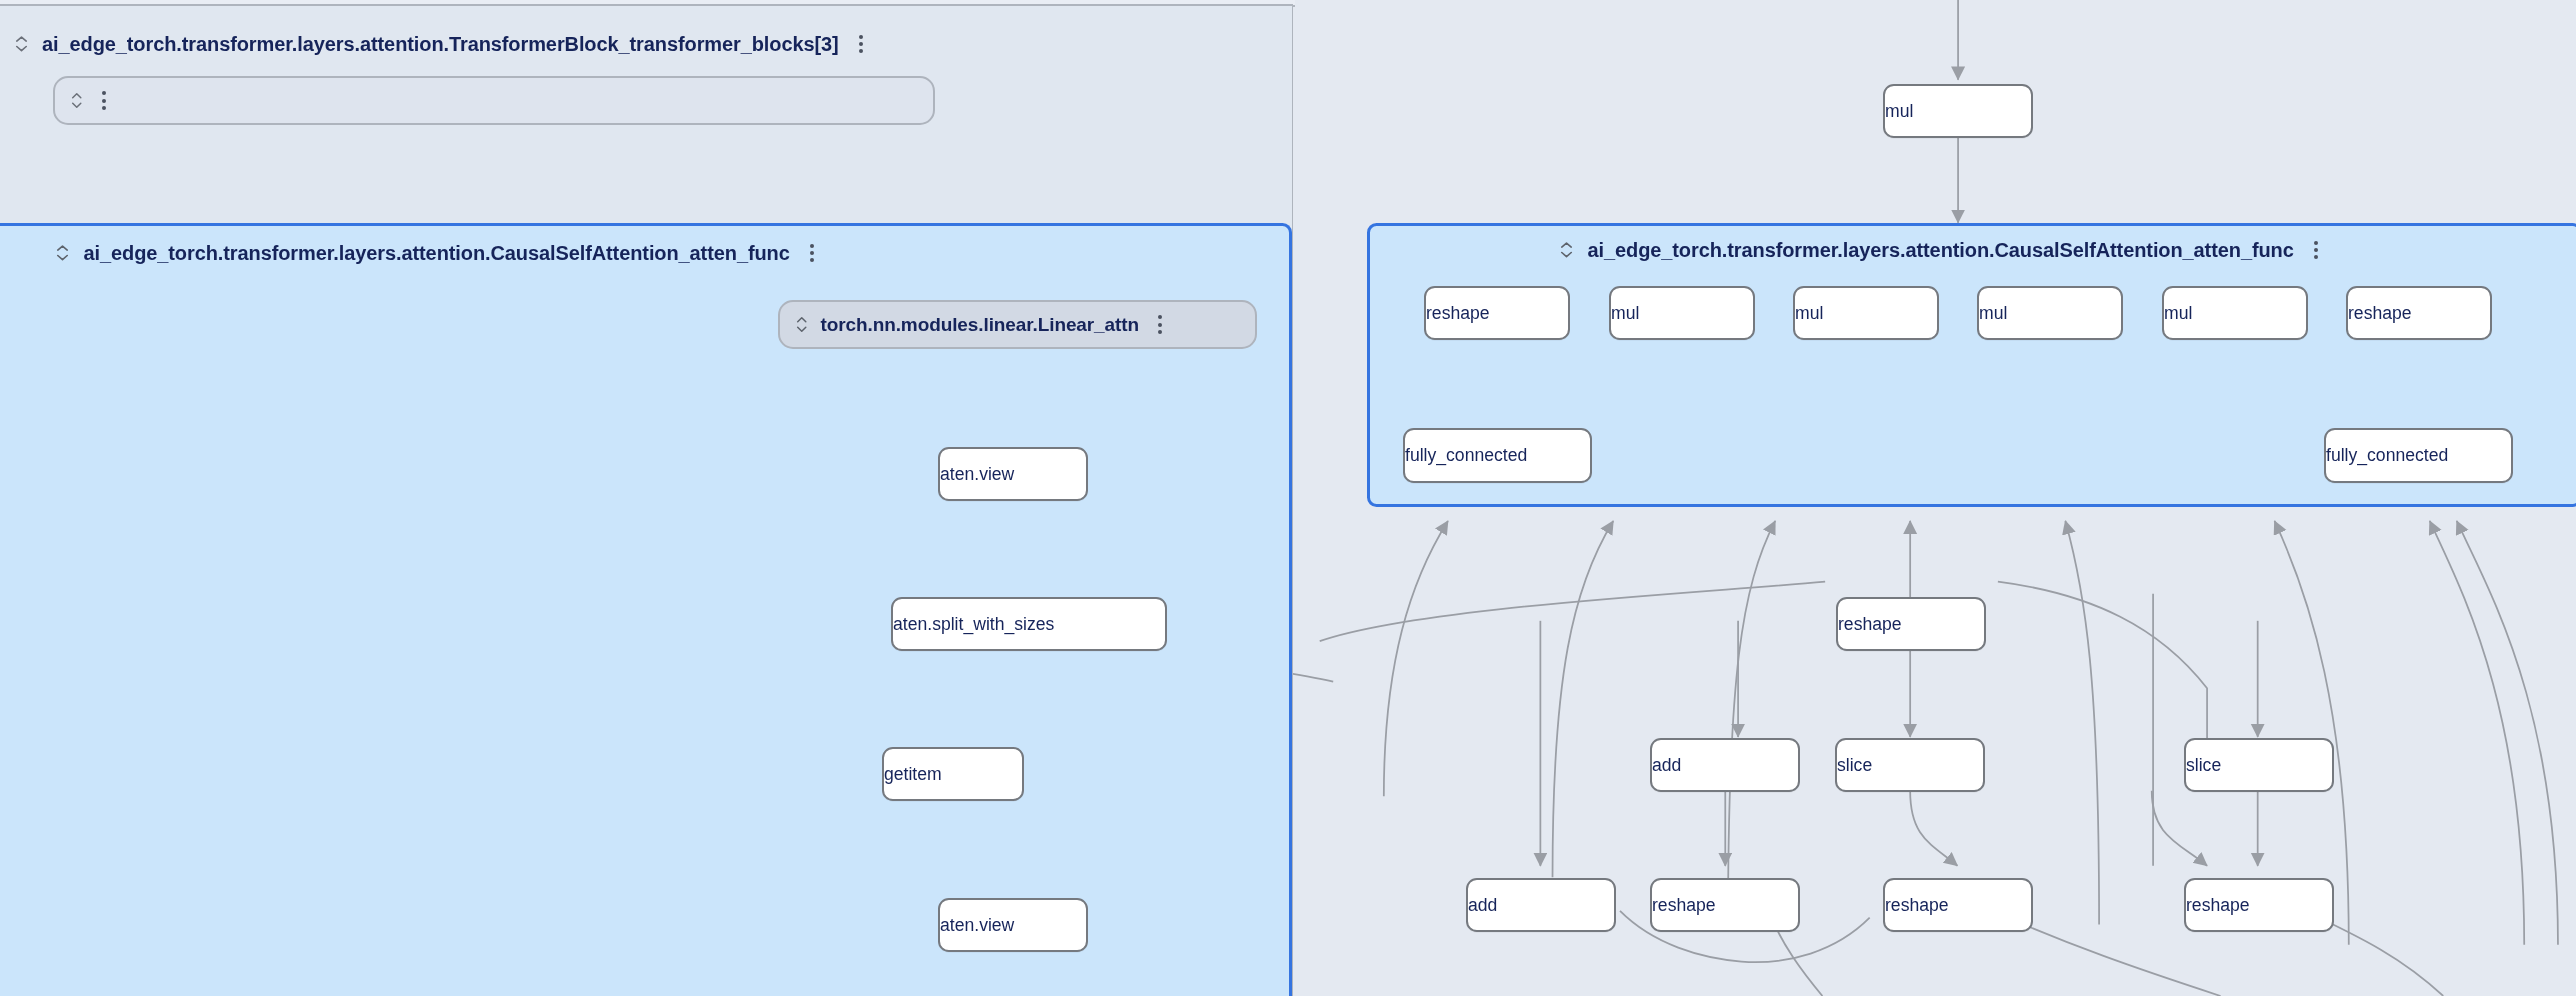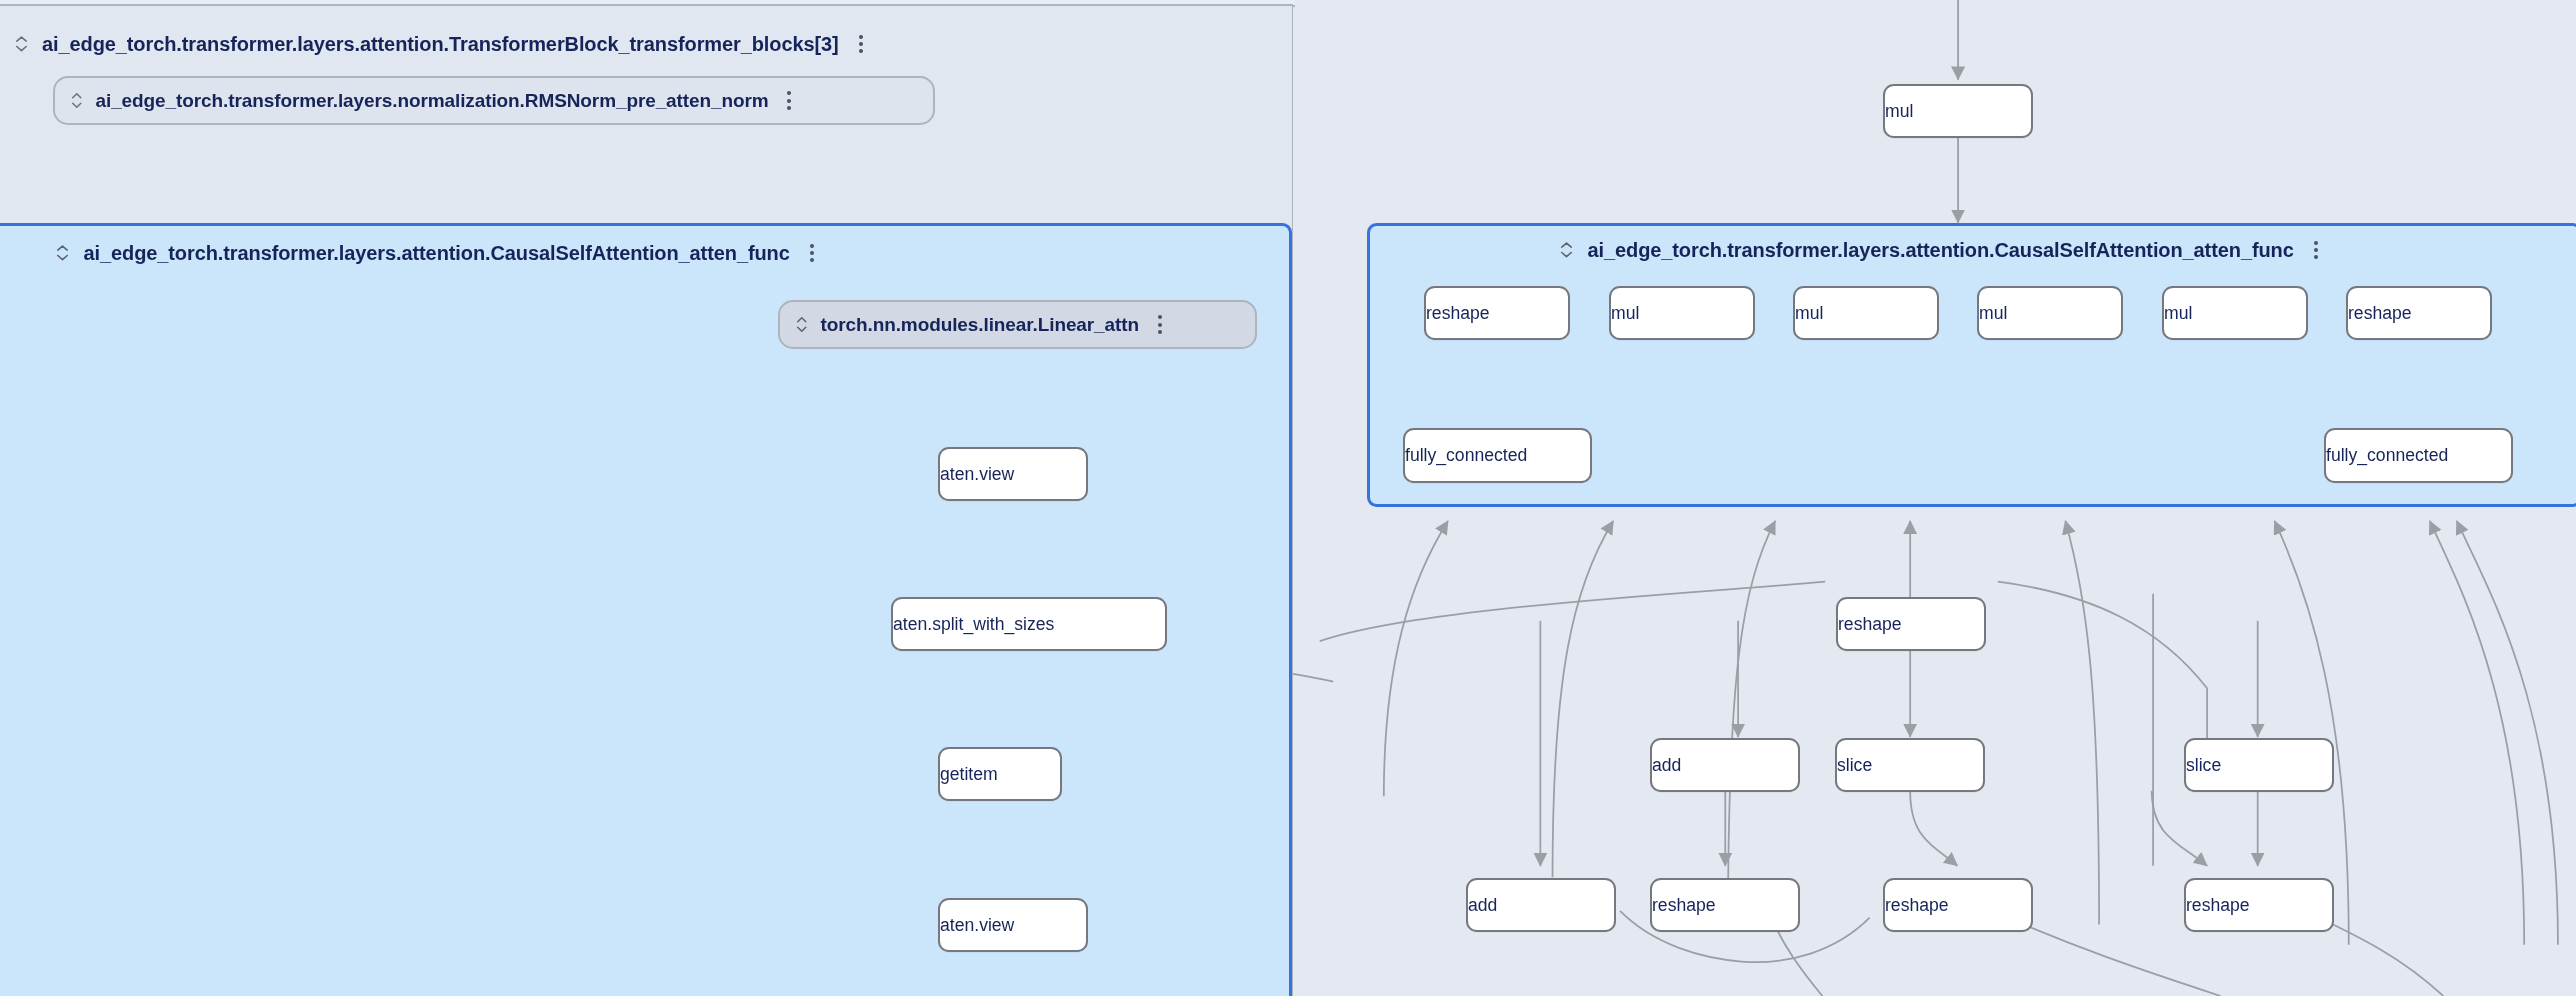--- a/index.html
+++ b/index.html
@@ -137,21 +137,20 @@
       </span>
   </div>
 
   <div class="pill" style="left:78,;left:53px;top:76px;width:882px;height:49px;">
     <span class="ico">
       <svg width="13.5" height="19" viewBox="0 0 20 28">
           <polyline points="4,10 10,4 16,10" fill="none" stroke="#6b7079" stroke-width="2.2" stroke-linecap="round" stroke-linejoin="round"></polyline>
           <polyline points="4,18 10,24 16,18" fill="none" stroke="#6b7079" stroke-width="2.2" stroke-linecap="round" stroke-linejoin="round"></polyline>
         </svg>
     </span>
-    <span class="lbl">ai_edge_torch.transformer.layers.normalization.RMSNorm_pre_atten_norm</span>
     <span class="kebab">
         <i></i>
         <i></i>
         <i></i>
       </span>
   </div>
 
   <div class="group selected" style="left:-8px;top:223px;width:1300px;height:810px;border-left:none;border-bottom:none;border-top-left-radius:0;border-bottom-left-radius:0;border-bottom-right-radius:0;"></div>
 
   <div class="ghead" style="left:55px;top:241px;">
@@ -185,21 +184,21 @@
   </div>
 
   <div class="node" style="left:938px;top:447px;width:150px;height:54px;">
     <span>aten.view</span>
   </div>
 
   <div class="node wide" style="left:891px;top:597px;width:276px;height:54px;">
     <span>aten.split_with_sizes</span>
   </div>
 
-  <div class="node" style="left:938px;top:747px;width:124px;height:54px;">
+  <div class="node" style="left:882px;top:747px;width:142px;height:54px;">
     <span>getitem</span>
   </div>
 
   <div class="node" style="left:938px;top:898px;width:150px;height:54px;">
     <span>aten.view</span>
   </div>
 
   <div class="node" style="left:1883px;top:84px;width:150px;height:54px;">
     <span>mul</span>
   </div>

